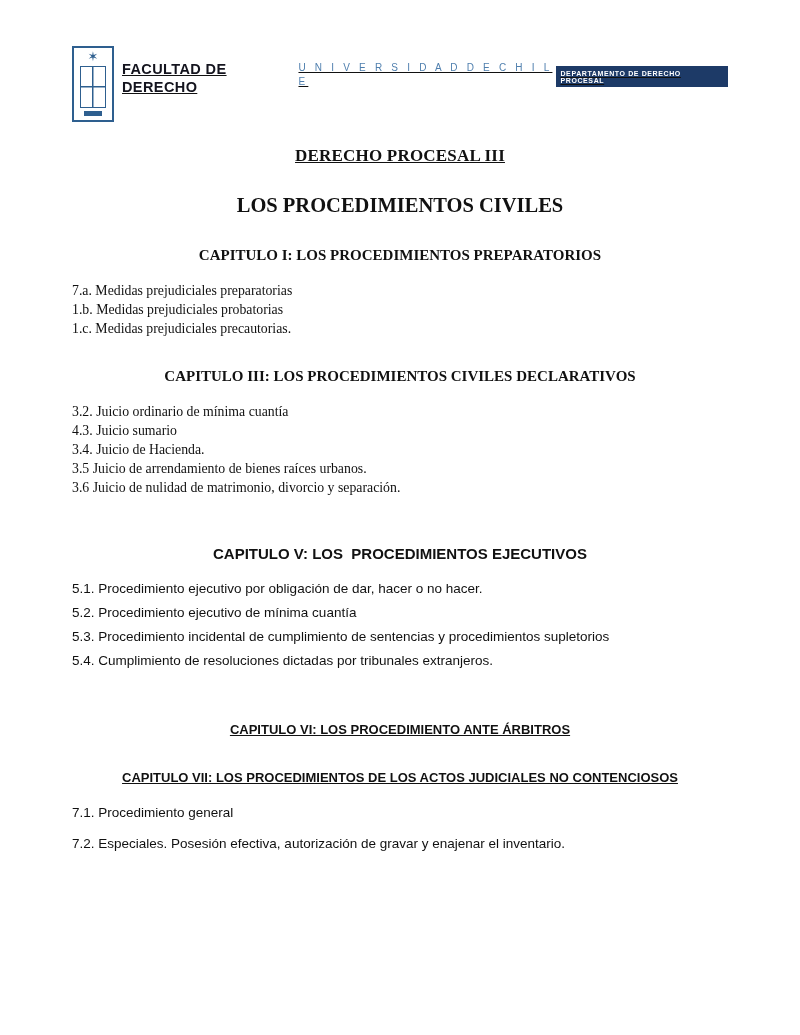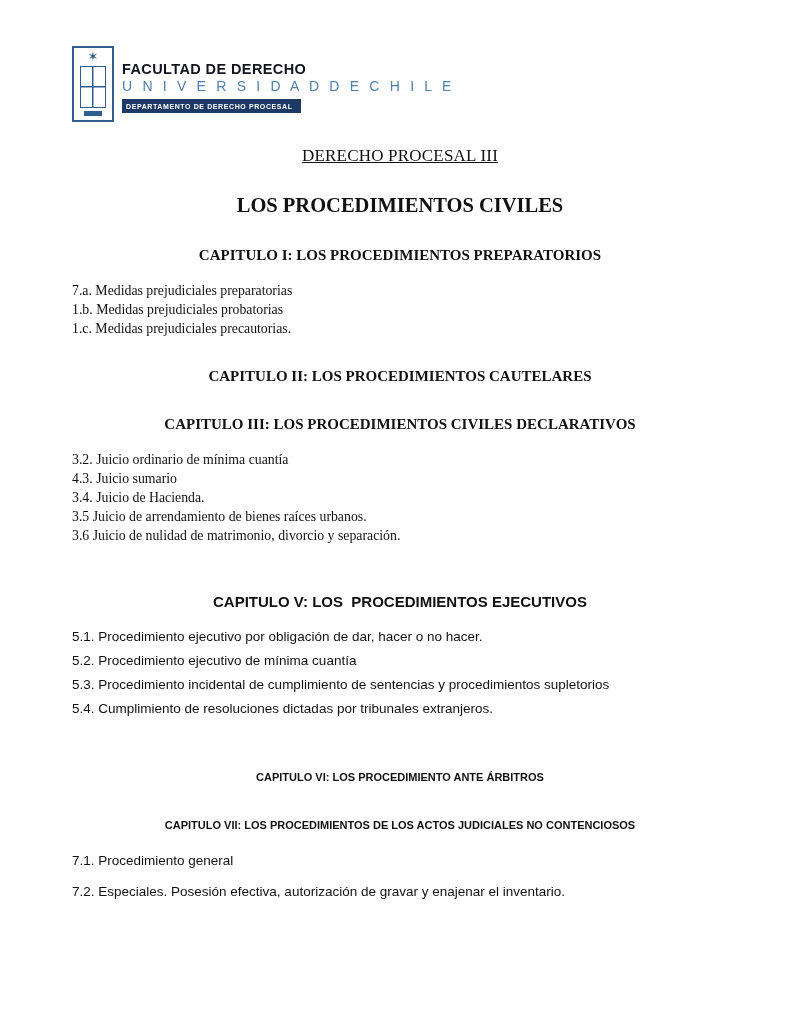--- a/index.html
+++ b/index.html
@@ -27,44 +27,44 @@
   }
   .e-star { font-size: 13px; line-height: 14px; color: #2e5f8f; font-family: "DejaVu Sans", sans-serif; }
   .e-shield {
     width: 26px; height: 42px; margin-top: 2px;
     border: 1.5px solid #2e5f8f;
     background:
       linear-gradient(#2e5f8f, #2e5f8f) center / 100% 1.5px no-repeat,
       linear-gradient(#2e5f8f, #2e5f8f) center / 1.5px 100% no-repeat;
   }
   .e-base { width: 18px; height: 5px; margin-top: 3px; background: #2e5f8f; }
-  .logo-text { display: flex; flex-direction: column; padding-top: 14px; }
+  .logo-text { display: flex; flex-direction: row; padding-top: 14px; text-decoration: underline; }
   .lt-faculty {
     font-family: "Liberation Sans", sans-serif;
     font-weight: bold; font-size: 14.5px; letter-spacing: 0.4px; color: #14141e;
     line-height: 18px;
   }
   .lt-univ {
     font-family: "Liberation Sans", sans-serif;
-    font-size: 14px; letter-spacing: 3.2px; color: #4f7fae;
+    font-size: 10px; letter-spacing: 3.2px; color: #4f7fae;
     line-height: 14px; margin-top: 1px;
   }
   .lt-dept {
     font-family: "Liberation Sans", sans-serif;
     display: inline-block; align-self: flex-start;
     background: #1d3a67; color: #ffffff;
     font-size: 7px; font-weight: bold; letter-spacing: 0.6px;
     padding: 4px 8px 3px 4px; margin-top: 6px; line-height: 7px;
   }
 
   
   .doc-title {
     margin-top: 24px;
     text-align: center;
-    font-size: 17px; font-weight: normal;
+    font-size: 17px; font-weight: bold;
     text-decoration: underline;
     letter-spacing: 0.2px;
     white-space: pre-wrap;
   }
   .doc-subtitle {
     margin-top: 28px;
     text-align: center;
     font-size: 20.5px; font-weight: bold;
     white-space: pre-wrap;
   }
@@ -87,21 +87,21 @@
   }
 
   .section.serif, .section.serif .section-heading, .section.serif .item {
     font-family: "Liberation Serif", serif;
   }
   .section.sans, .section.sans .section-heading, .section.sans .item {
     font-family: "Liberation Sans", sans-serif;
   }
   .section.sans .section-heading { font-size: 15px; margin-bottom: 14px; }
   .section.sans .item { font-size: 13.5px; line-height: 24px; }
-  .section.size-sm .section-heading { font-size: 11px; }
+  .section.size-sm .section-heading { font-size: 13px; text-decoration: underline; }
   .section.spaced .item { margin-bottom: 7px; }
   .section.spaced .item:last-child { margin-bottom: 0; }
 </style>
 </head>
 <body>
 
 <div class="page">
 
   <header class="logo">
     <div class="emblem" style="border-color: rgb(46, 95, 143);">
@@ -122,24 +122,20 @@
   <main class="sections">
   <section class="section serif">
     <h3 class="section-heading">CAPITULO I: LOS PROCEDIMIENTOS PREPARATORIOS</h3>
     <div class="section-items">
           <div class="item">7.a. Medidas prejudiciales preparatorias</div>
           <div class="item">1.b. Medidas prejudiciales probatorias</div>
           <div class="item">1.c. Medidas prejudiciales precautorias.</div>
         </div>
   </section>
 
-  <section class="section serif">
-    <h3 class="section-heading">CAPITULO II: LOS PROCEDIMIENTOS CAUTELARES</h3>
-
-  </section>
 
   <section class="section serif">
     <h3 class="section-heading">CAPITULO III: LOS PROCEDIMIENTOS CIVILES DECLARATIVOS</h3>
     <div class="section-items">
           <div class="item">3.2. Juicio ordinario de mínima cuantía</div>
           <div class="item">4.3. Juicio sumario</div>
           <div class="item">3.4. Juicio de Hacienda.</div>
           <div class="item">3.5 Juicio de arrendamiento de bienes raíces urbanos.</div>
           <div class="item">3.6 Juicio de nulidad de matrimonio, divorcio y separación.</div>
         </div>

